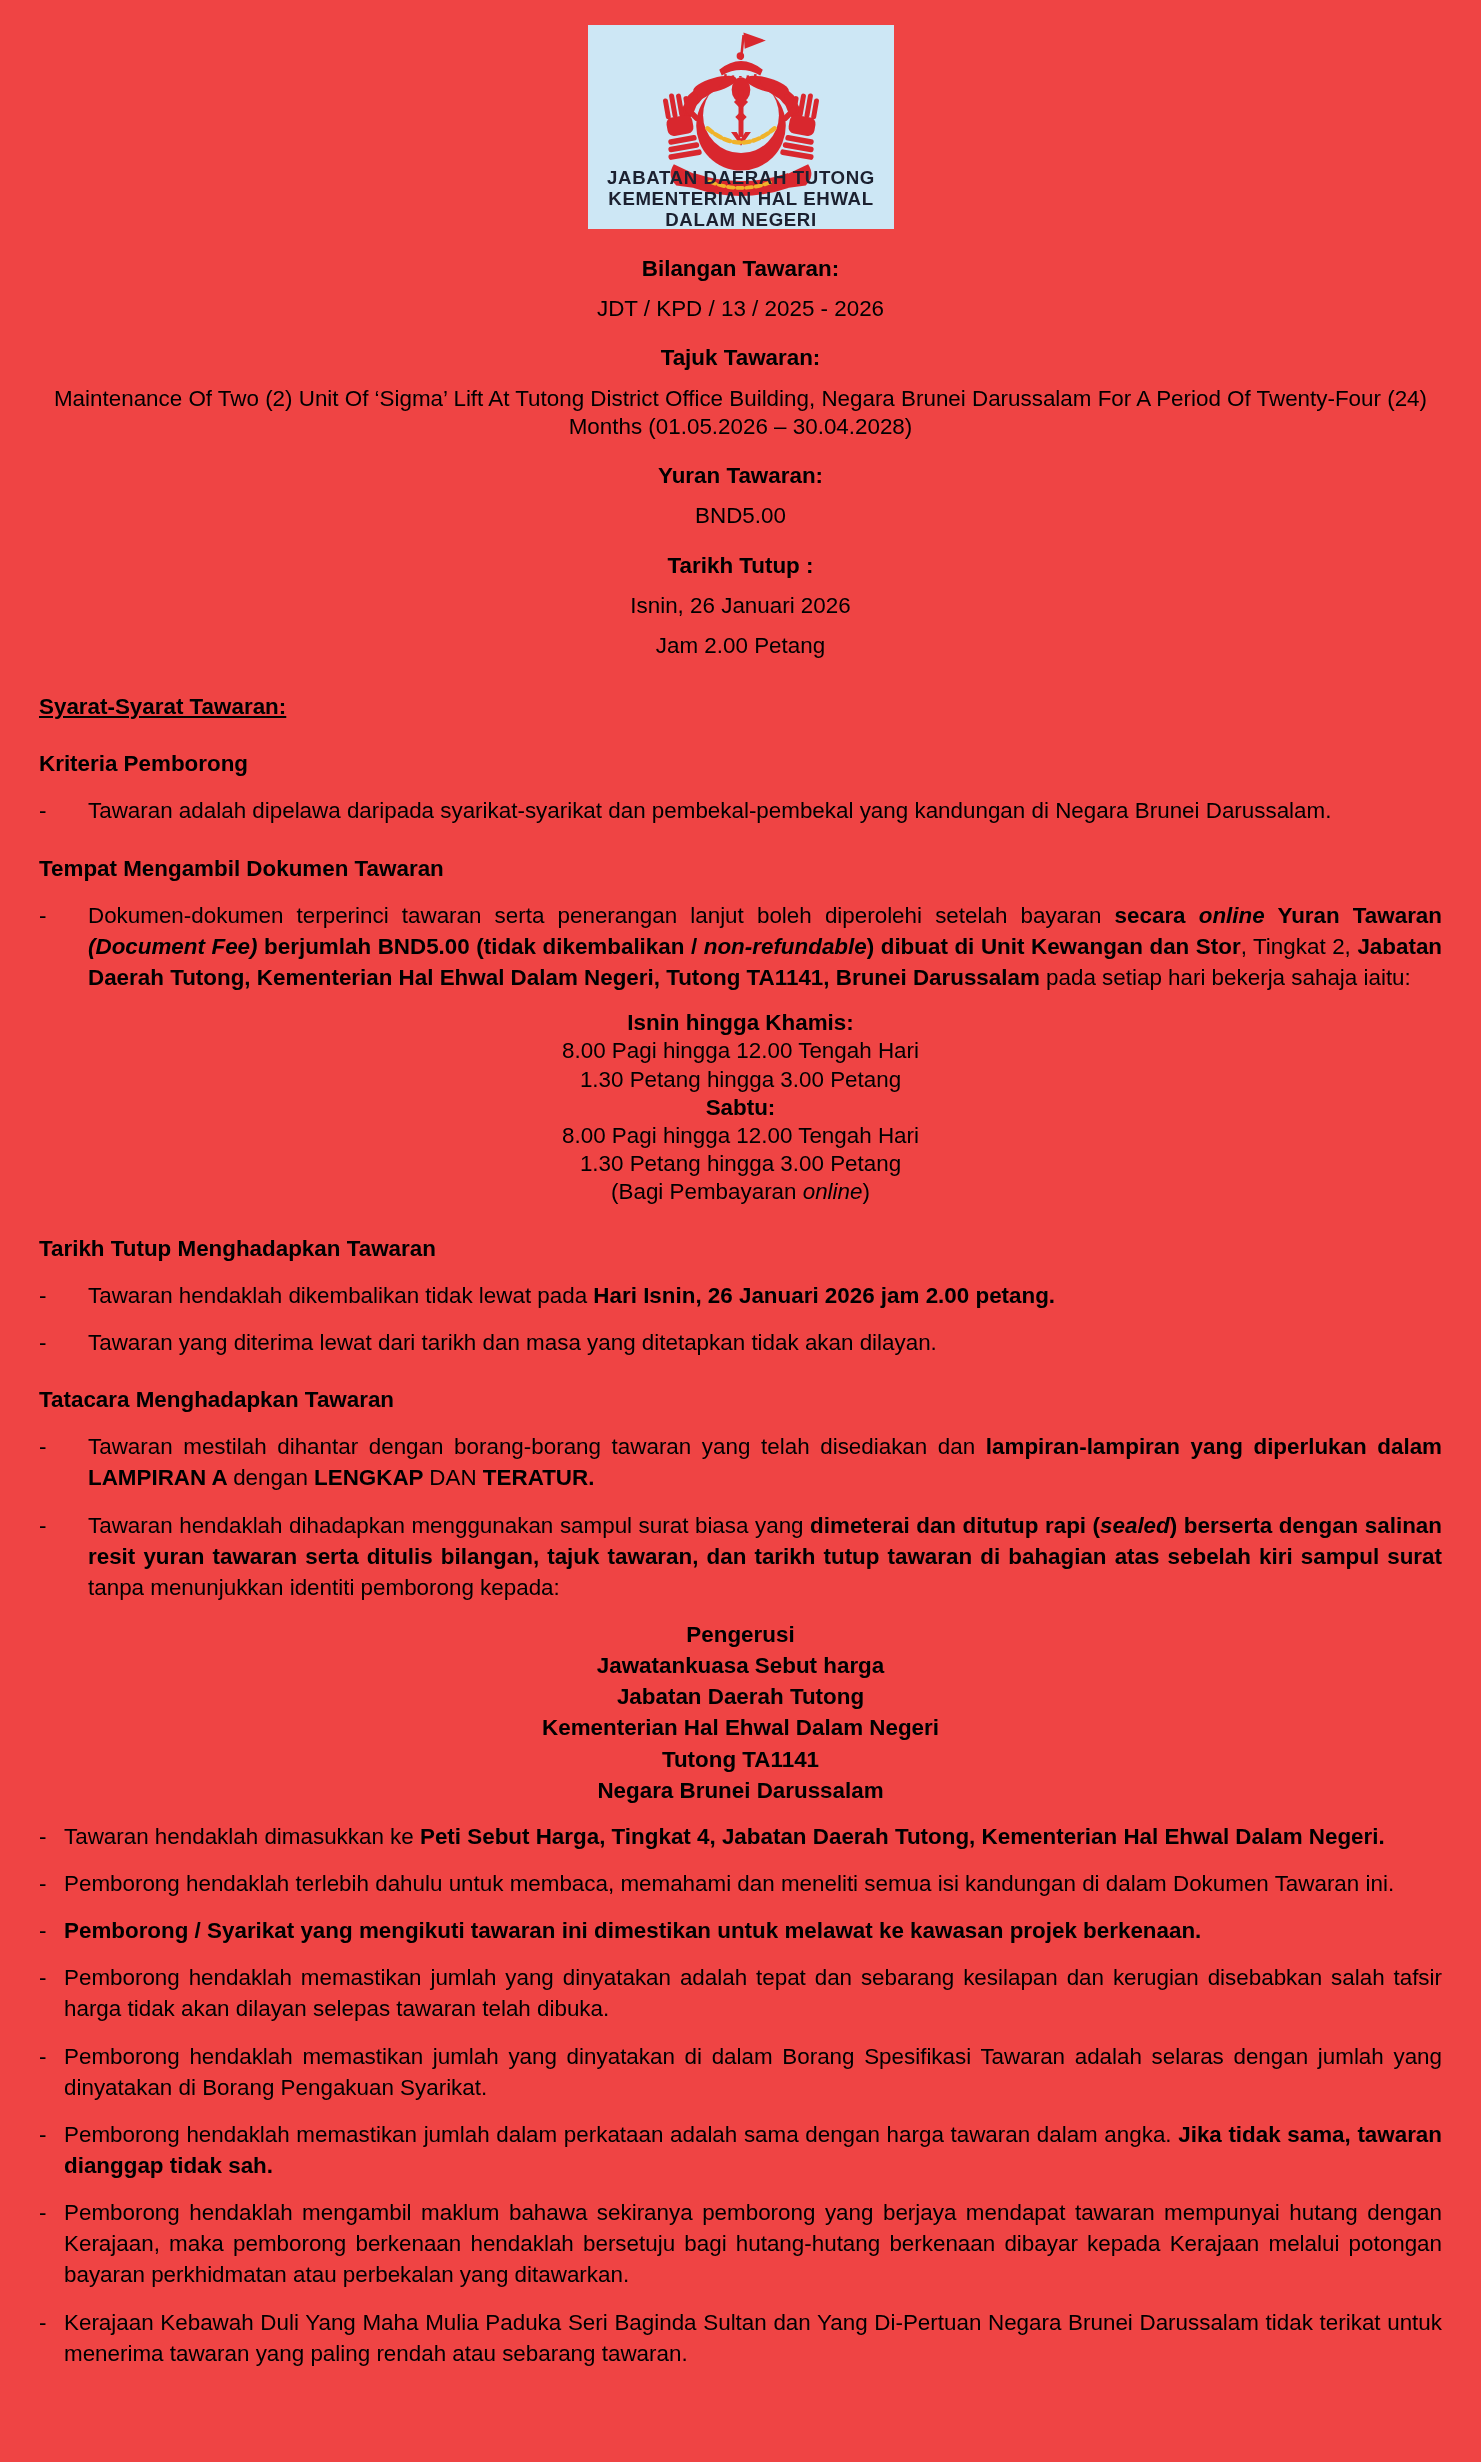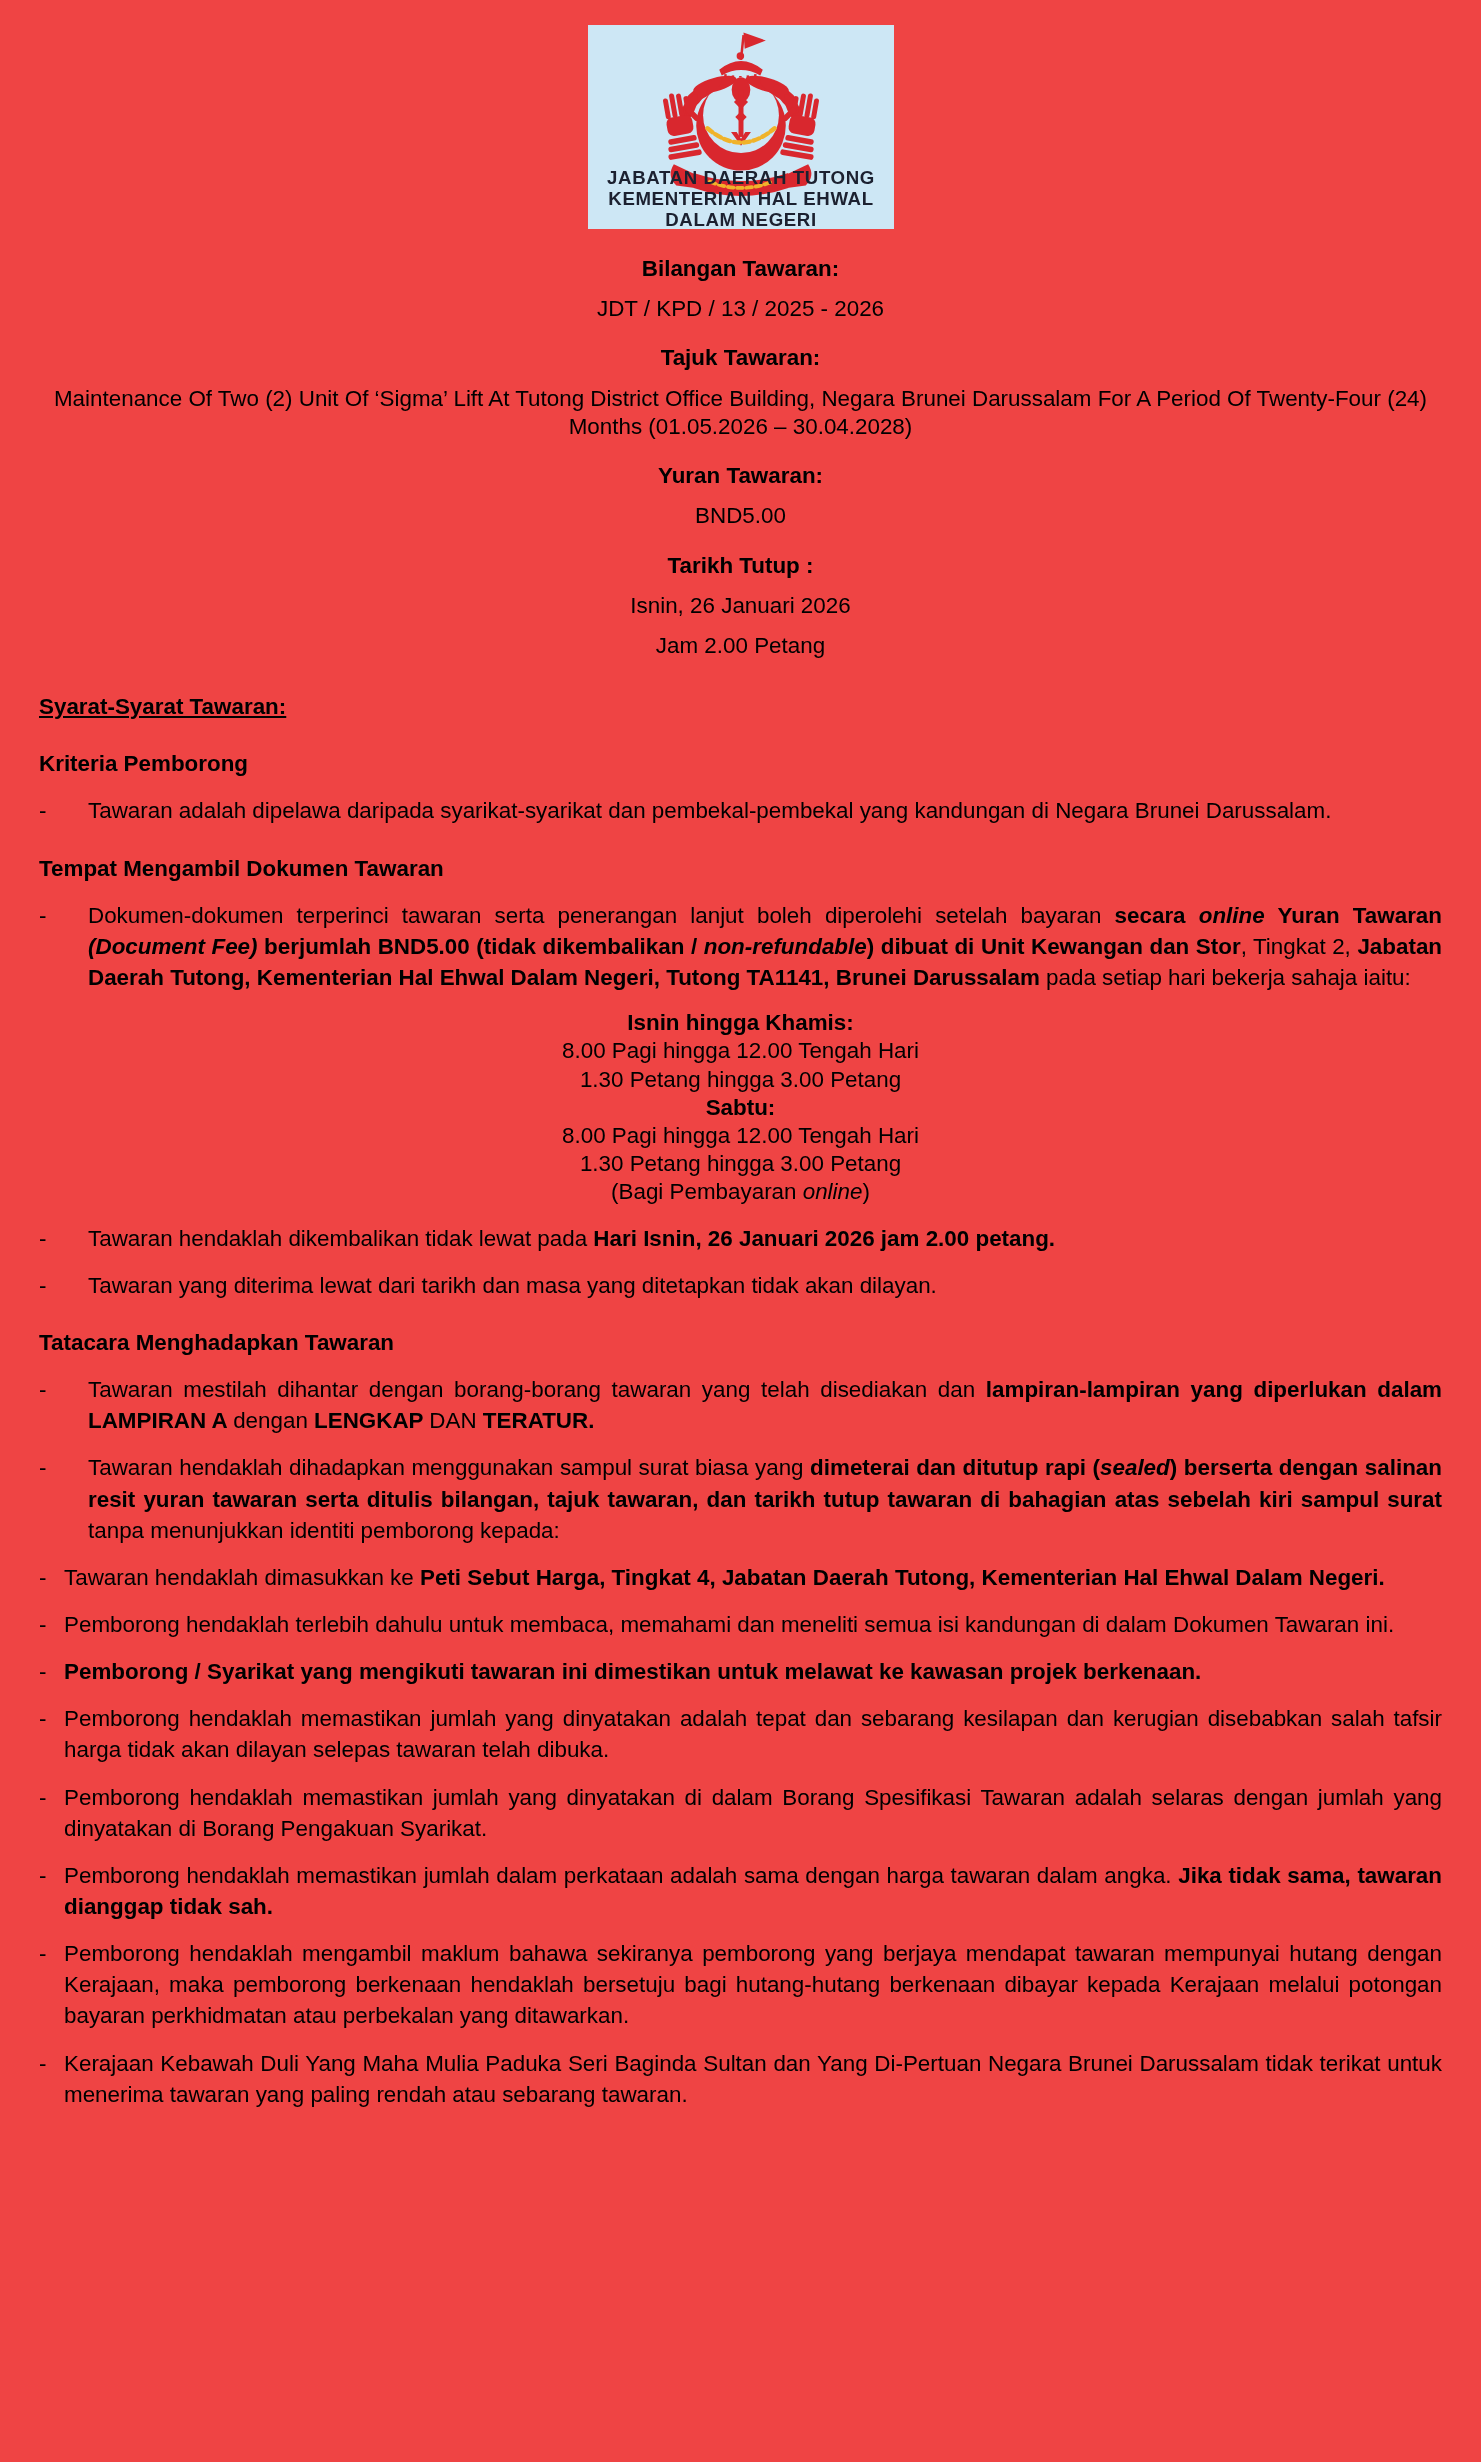--- a/index.html
+++ b/index.html
@@ -164,39 +164,48 @@
     <div class="times">
       <p class="lbl">Isnin hingga Khamis:</p>
       <p>8.00 Pagi hingga 12.00 Tengah Hari</p>
       <p>1.30 Petang hingga 3.00 Petang</p>
       <p class="lbl">Sabtu:</p>
       <p>8.00 Pagi hingga 12.00 Tengah Hari</p>
       <p>1.30 Petang hingga 3.00 Petang</p>
       <p><span>(Bagi Pembayaran </span><span class="i">online</span><span>)</span></p>
     </div>
 
+    <div class="sec-head">Tarikh Tutup Menghadapkan Tawaran</div>
     <div class="bullet">
       <span class="dash">-</span>
       <div class="btext"><span>Tawaran hendaklah dikembalikan tidak lewat pada </span><span class="b">Hari Isnin, 26 Januari 2026 jam 2.00 petang.</span></div>
     </div>
     <div class="bullet">
       <span class="dash">-</span>
       <div class="btext"><span>Tawaran yang diterima lewat dari tarikh dan masa yang ditetapkan tidak akan dilayan.</span></div>
     </div>
 
     <div class="sec-head">Tatacara Menghadapkan Tawaran</div>
     <div class="bullet">
       <span class="dash">-</span>
       <div class="btext"><span>Tawaran mestilah dihantar dengan borang-borang tawaran yang telah disediakan dan </span><span class="b">lampiran-lampiran yang diperlukan dalam LAMPIRAN A </span><span>dengan </span><span class="b">LENGKAP </span><span>DAN </span><span class="b">TERATUR.</span></div>
     </div>
     <div class="bullet">
       <span class="dash">-</span>
       <div class="btext"><span>Tawaran hendaklah dihadapkan menggunakan sampul surat biasa yang </span><span class="b">dimeterai dan ditutup rapi (</span><span class="b i">sealed</span><span class="b">) berserta dengan salinan resit yuran tawaran serta ditulis bilangan, tajuk tawaran, dan tarikh tutup tawaran di bahagian atas sebelah kiri sampul surat</span><span> tanpa menunjukkan identiti pemborong kepada:</span></div>
     </div>
 
+    <div class="address">
+      <p>Pengerusi</p>
+      <p>Jawatankuasa Sebut harga</p>
+      <p>Jabatan Daerah Tutong</p>
+      <p>Kementerian Hal Ehwal Dalam Negeri</p>
+      <p>Tutong TA1141</p>
+      <p>Negara Brunei Darussalam</p>
+    </div>
 
     <div class="bullet narrow">
       <span class="dash">-</span>
       <div class="btext"><span>Tawaran hendaklah dimasukkan ke </span><span class="b">Peti Sebut Harga, Tingkat 4, Jabatan Daerah Tutong, Kementerian Hal Ehwal Dalam Negeri.</span></div>
     </div>
 
     <div class="bullet narrow">
       <span class="dash">-</span>
       <div class="btext"><span>Pemborong hendaklah terlebih dahulu untuk membaca, memahami dan meneliti semua isi kandungan di dalam Dokumen Tawaran ini.</span></div>
     </div>

